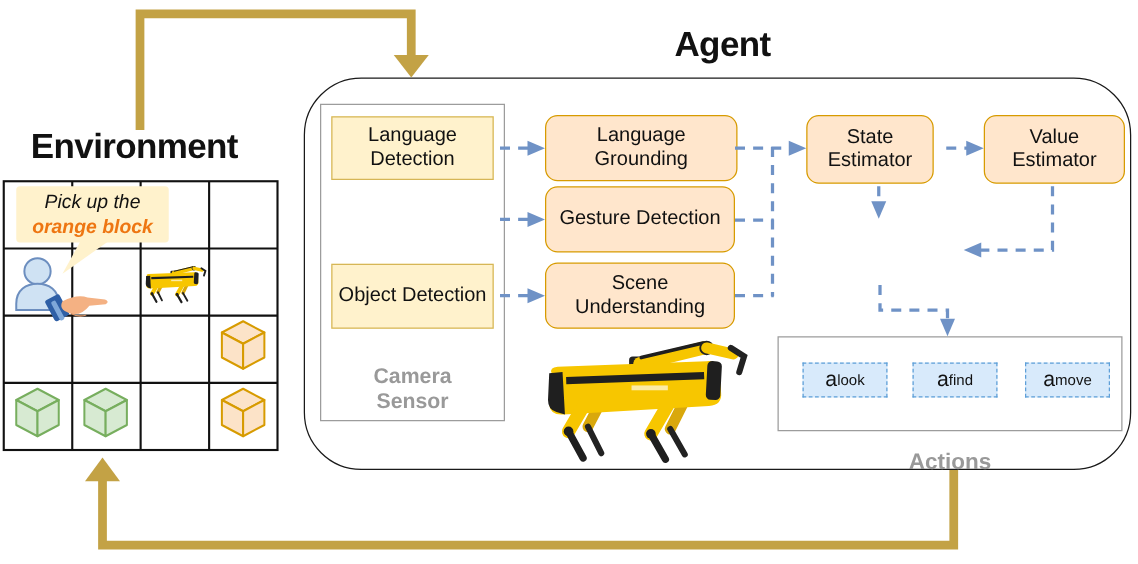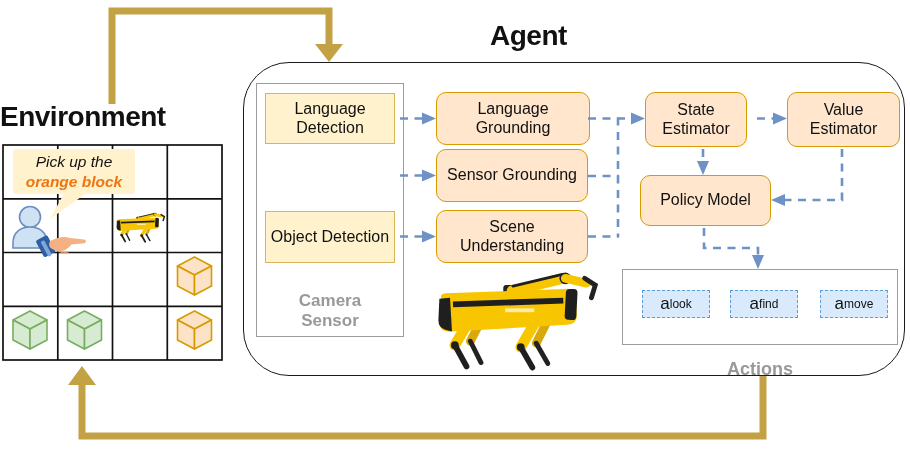--- a/index.html
+++ b/index.html
@@ -10,21 +10,21 @@
     --terminal-fill:#D2E6F9; --terminal-border:#3E86D0;
     --muted-label:#999999; --orange-text:#EE7612;
     --green-fill:#D7EAD2; --green-border:#77AE5E;
   }
   html,body{margin:0;padding:0;background:#fff;}
   #canvas{
     position:relative;width:910px;height:451px;background:#fff;overflow:hidden;
     font-family:"Liberation Sans", sans-serif;color:#111;
   }
   .abs{position:absolute;box-sizing:border-box;}
-  .heading{font-size:28px;font-weight:700;letter-spacing:-0.5px;z-index:3;}
+  .heading{font-size:28px;font-weight:700;text-align:center;letter-spacing:-0.5px;z-index:3;}
   .node{
     display:flex;align-items:center;justify-content:center;text-align:center;
     font-size:16px;line-height:1.18;z-index:3;padding:2px;
   }
   .ydet{background:var(--yellow-fill);border:1.5px solid var(--yellow-border);}
   .onode{background:var(--orange-fill);border:1.5px solid var(--orange-border);border-radius:10px;}
   .panel{background:#fff;border:1.5px solid #9C9C9C;z-index:2;}
   .panel-label{
     position:absolute;left:0;right:0;text-align:center;font-weight:700;
     color:var(--muted-label);z-index:3;line-height:1.15;
@@ -154,26 +154,25 @@
 
   <div class="abs panel" style="left:256px;top:83px;width:148px;height:254px;"></div>
   <div class="panel-label" style="left:256px;width:148px;top:291px;font-size:17px;z-index:3;position:absolute;">
     <div style="width:90px;margin:0 auto;">Camera Sensor</div>
   </div>
 
   <div class="abs node ydet" style="left:265px;top:93px;width:130px;height:51px;">Language Detection</div>
   <div class="abs node ydet" style="left:265px;top:211px;width:130px;height:52px;">Object Detection</div>
 
   <div class="abs node onode" style="left:436px;top:92px;width:154px;height:53px;">Language Grounding</div>
-  <div class="abs node onode" style="left:436px;top:149px;width:152px;height:53px;">Sensor Grounding</div>
+  <div class="abs node onode" style="left:436px;top:149px;width:152px;height:53px;">Gesture Detection</div>
   <div class="abs node onode" style="left:436px;top:210px;width:152px;height:53px;">Scene Understanding</div>
 
   <div class="abs node onode" style="left:645px;top:92px;width:102px;height:55px;">State Estimator</div>
   <div class="abs node onode" style="left:787px;top:92px;width:113px;height:55px;">Value Estimator</div>
-  <div class="abs node onode" style="left:640px;top:175px;width:131px;height:51px;">Policy Model</div>
 
   <div class="abs panel" style="left:622px;top:269px;width:276px;height:76px;"></div>
   <div class="abs chip" style="left:642px;top:290px;width:68px;height:28px;">
     <span>a</span>
       <sup>look</sup>
   </div>
   <div class="abs chip" style="left:730px;top:290px;width:68px;height:28px;">
     <span>a</span>
       <sup>find</sup>
   </div>

